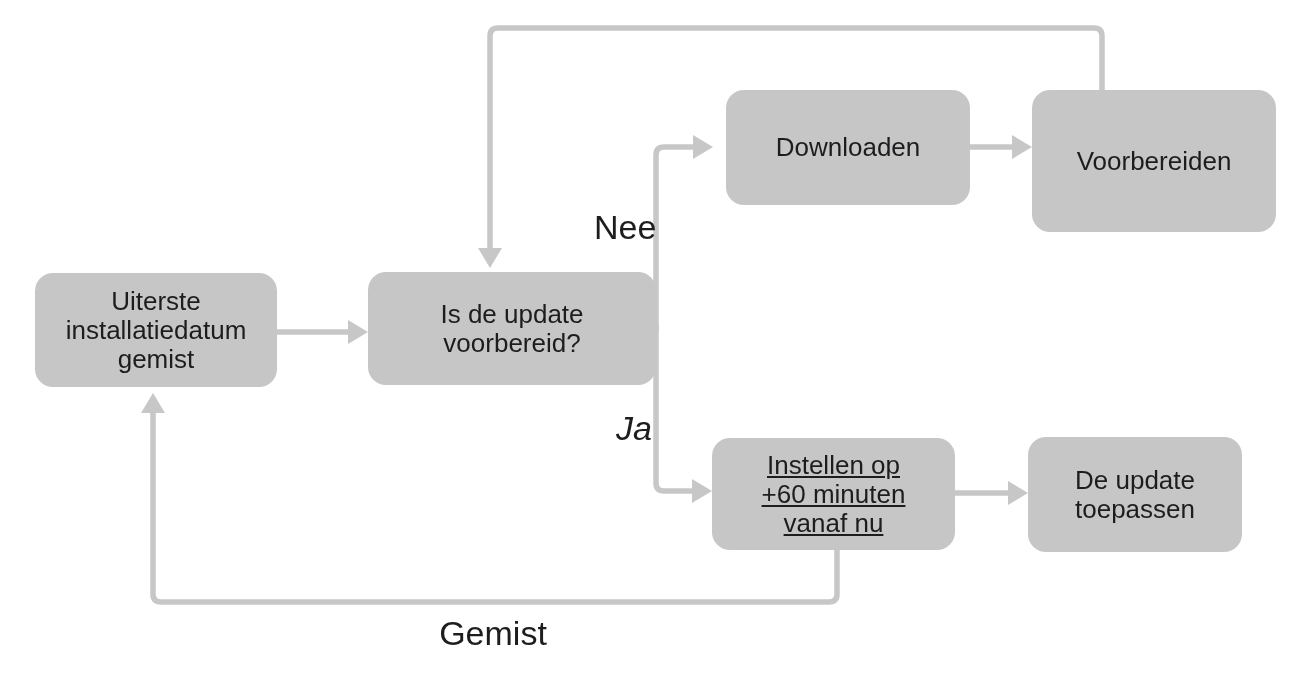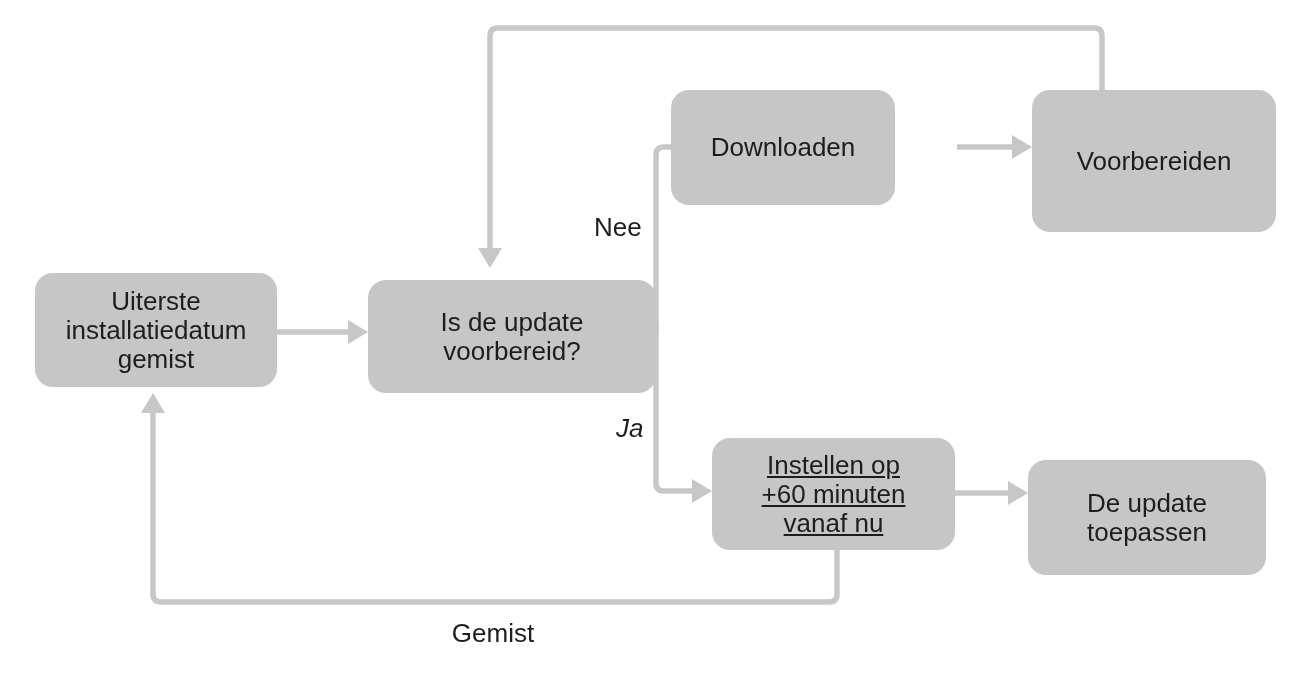--- a/index.html
+++ b/index.html
@@ -46,34 +46,34 @@
     align-items: center;
     justify-content: center;
     text-align: center;
     font-size: 26px;
     line-height: 29px;
     color: var(--text);
   }
   .node span { white-space: pre-line; }
   .edge-label {
     position: absolute;
-    font-size: 26px;
+    font-size: 34px;
     line-height: 29px;
     color: var(--text);
     white-space: nowrap;
   }
   .edge-label.center { text-align: center; }
 
   
   #n-missed    { left: 35px;   top: 273px; width: 242px; height: 114px; }
-  #n-prepared  { left: 368px;  top: 280px; width: 288px; height: 113px; }
-  #n-download  { left: 671px;  top: 90px;  width: 224px; height: 115px; }
+  #n-prepared  { left: 368px;  top: 272px; width: 288px; height: 113px; }
+  #n-download  { left: 726px;  top: 90px;  width: 244px; height: 115px; }
   #n-prepare   { left: 1032px; top: 90px;  width: 244px; height: 142px; }
   #n-set60     { left: 712px;  top: 438px; width: 243px; height: 112px; text-decoration: underline; }
-  #n-apply     { left: 1028px; top: 437px; width: 238px; height: 115px; margin-top: 23px; }
+  #n-apply     { left: 1028px; top: 437px; width: 214px; height: 115px; }
 
   
   #lbl-nee    { left: 594px; top: 213px; }
   #lbl-ja     { left: 616px; top: 414px; font-style: italic; }
   #lbl-gemist { left: 438px; top: 619px; width: 110px; }
 </style>
 </head>
 <body>
 
 <div class="canvas">

